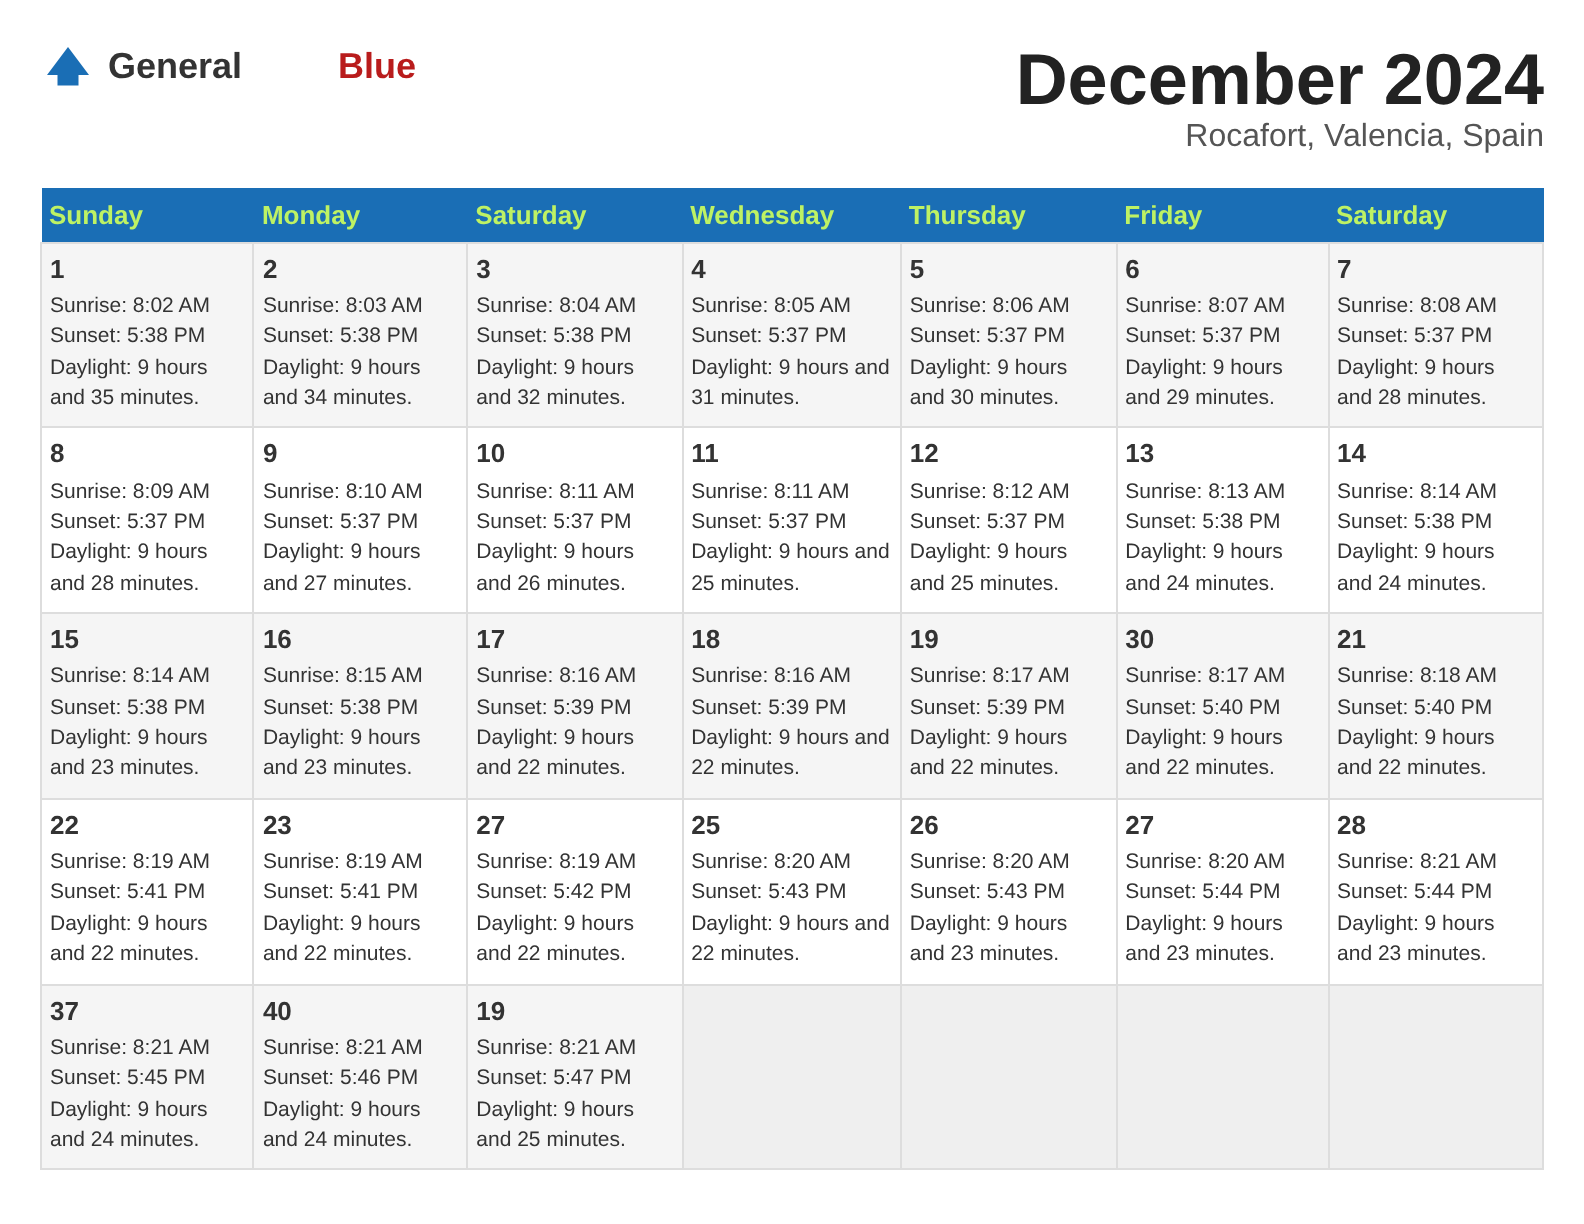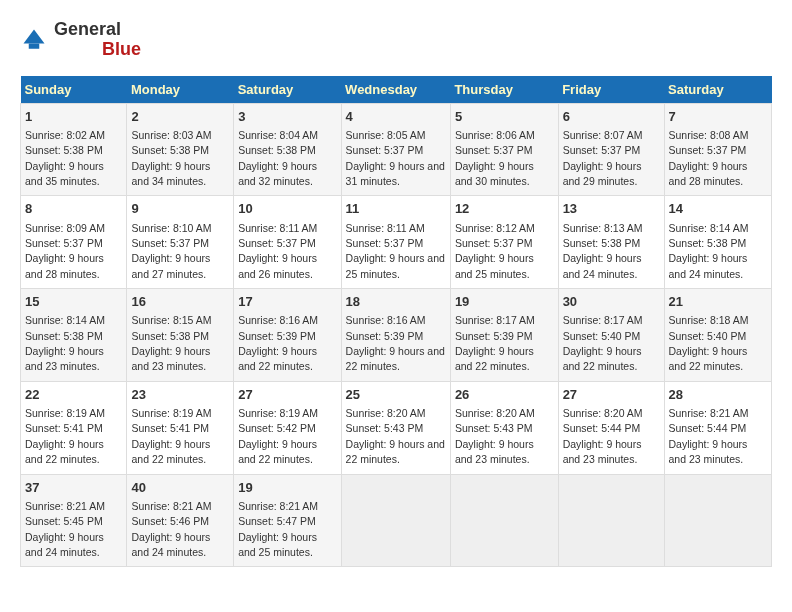--- a/index.html
+++ b/index.html
@@ -16,21 +16,21 @@
       align-items: flex-start;
       margin-bottom: 16px;
     }
     .logo {
       display: flex;
       align-items: center;
       gap: 6px;
     }
     .logo-text {
       display: flex;
-      flex-direction: column;
+      flex-direction: row;
       line-height: 1.1;
     }
     .logo-general {
       font-size: 18px;
       font-weight: bold;
       color: #333;
     }
     .logo-blue {
       font-size: 18px;
       font-weight: bold;
@@ -54,21 +54,21 @@
       font-size: 16px;
       color: #555;
     }
     table {
       width: 100%;
       border-collapse: collapse;
       font-size: 11px;
     }
     thead tr th {
       background-color: #1a6eb5;
-      color: #fef9c3;
+      color: #bef264;
       padding: 6px 4px;
       text-align: left;
       font-size: 13px;
       font-weight: bold;
     }
     tbody tr {
       background: #fff;
     }
     tbody tr:nth-child(odd) {
       background: #f5f5f5;
@@ -100,20 +100,24 @@
 <div class="header">
   <div class="logo">
     <svg class="logo-icon" viewBox="0 0 32 32" xmlns="http://www.w3.org/2000/svg">
       <polygon points="16,4 28,20 4,20" fill="#1a6eb5"></polygon>
       <rect x="10" y="20" width="12" height="6" fill="#1a6eb5"></rect>
     </svg>
     <div class="logo-text">
       <span class="logo-general">General</span>
       <span class="logo-blue">Blue</span>
     </div>
+  </div>
+  <div class="title-block">
+    <div class="month-title">December 2024</div>
+    <div class="location-title">Rocafort, Valencia, Spain</div>
   </div>
 </div>
 
 <table>
   <thead>
     <tr>
     <th>Sunday</th>
         <th>Monday</th>
         <th>Saturday</th>
         <th>Wednesday</th>

